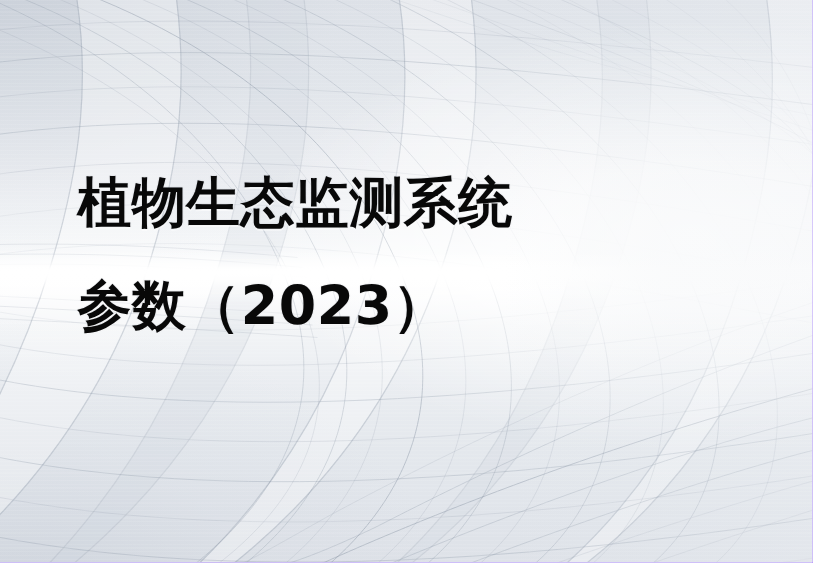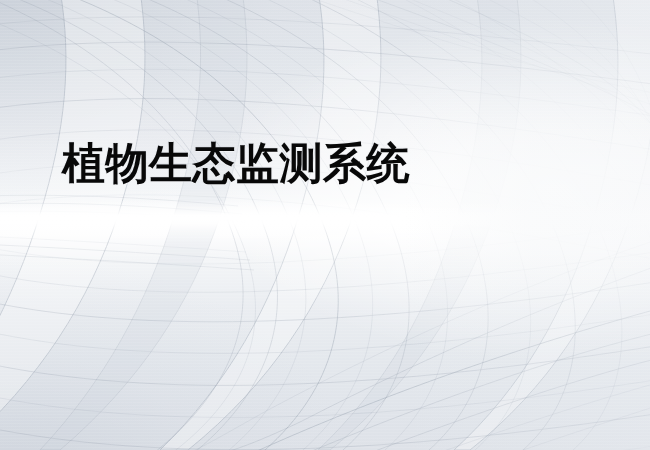--- a/index.html
+++ b/index.html
@@ -246,15 +246,16 @@
     </g>
   </svg>
 
   <div class="bg-layer bg-glow"></div>
   <div class="bg-layer bg-streak"></div>
   <div class="bg-layer bg-streak-mask"></div>
   <div class="bg-layer bg-scan"></div>
 
   <div class="title-block">
     <div class="title-line">植物生态监测系统</div>
+    <div class="title-line">参数（2023）</div>
   </div>
 
 </div>
 
 </body></html>

